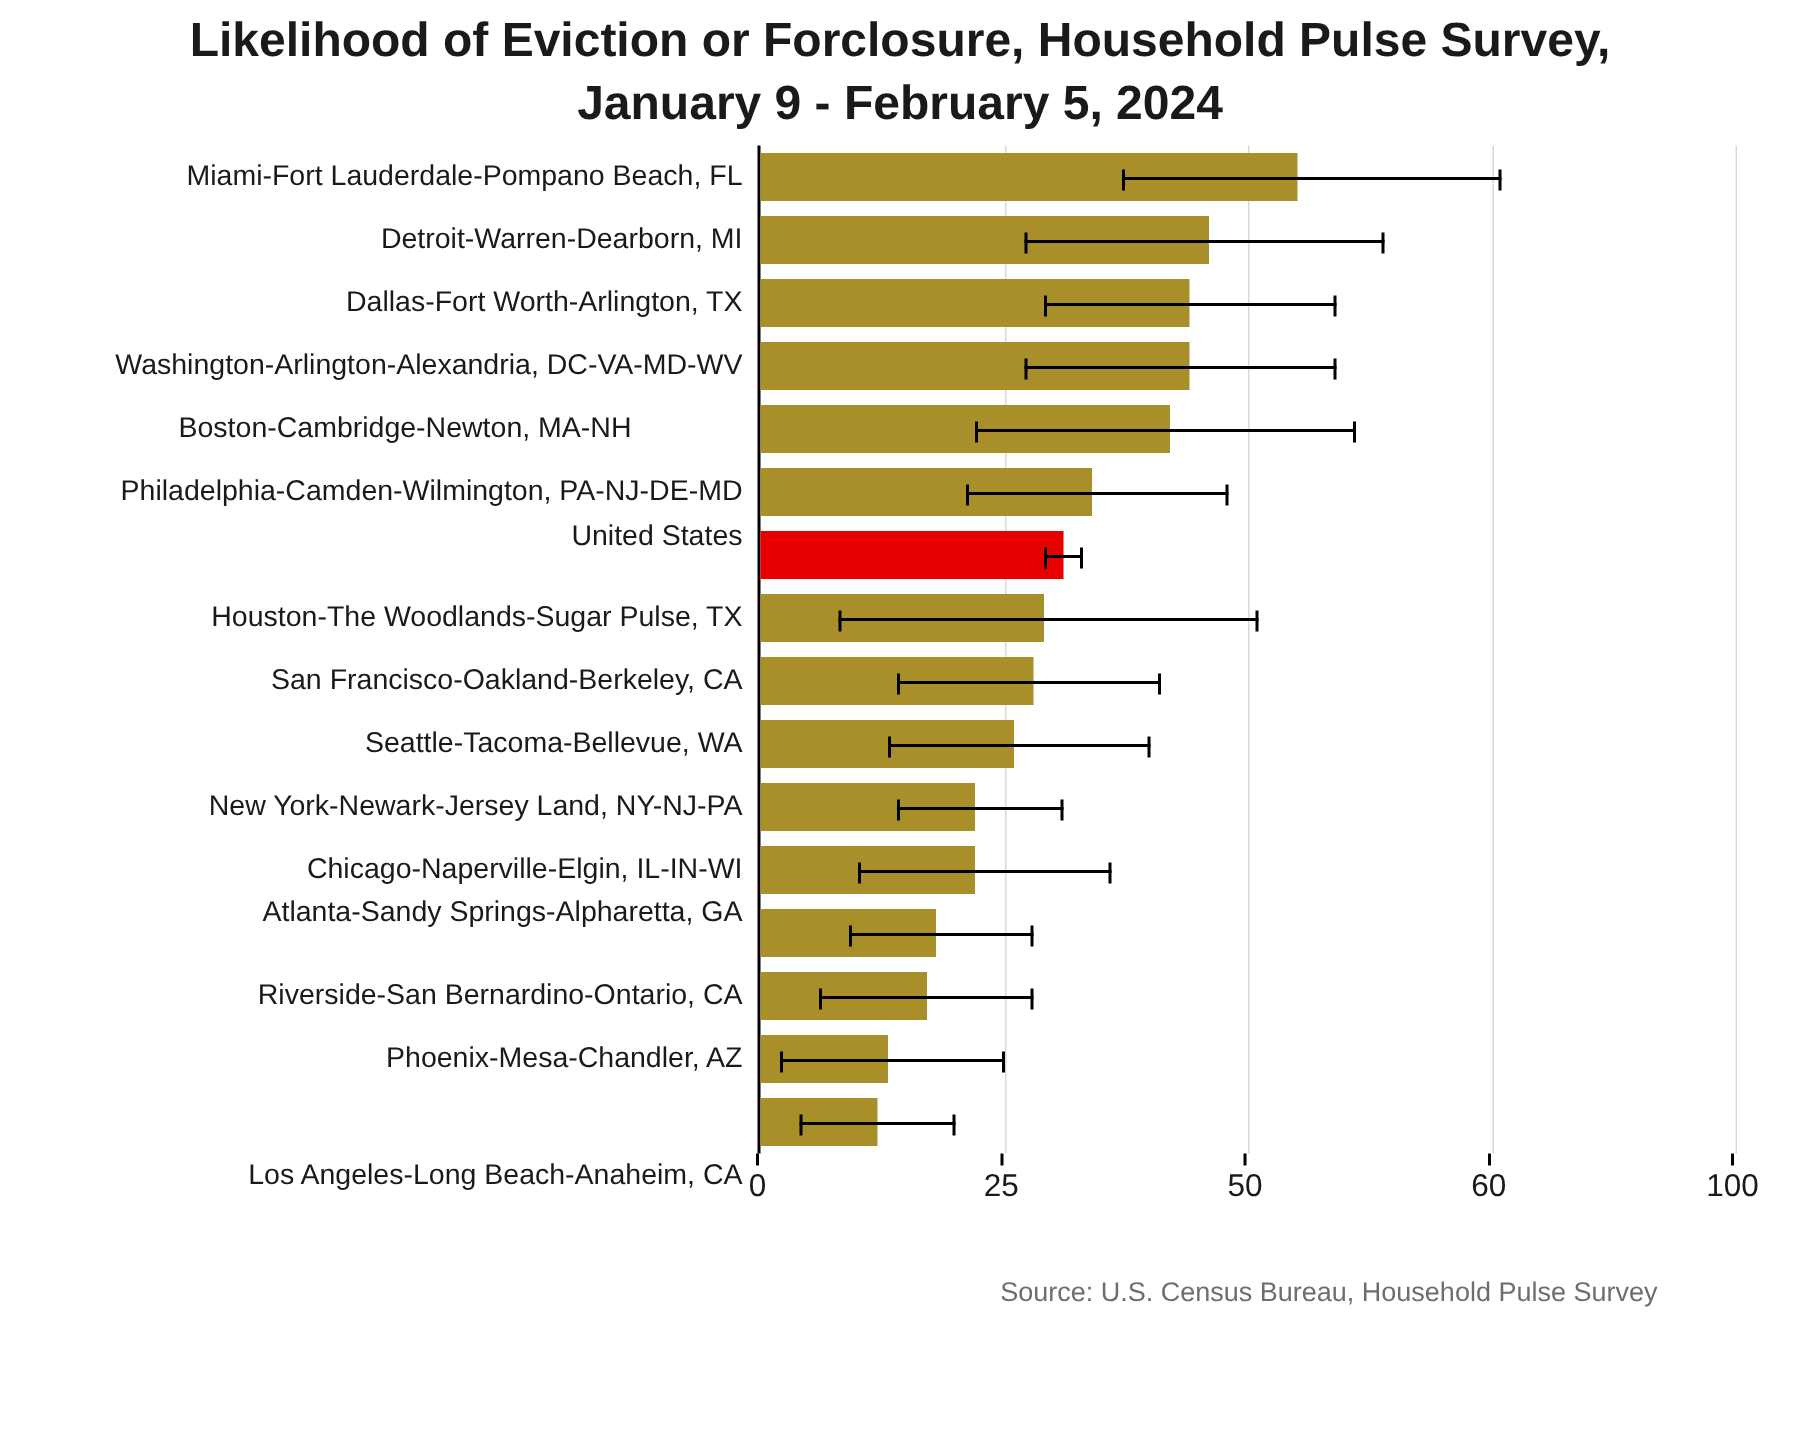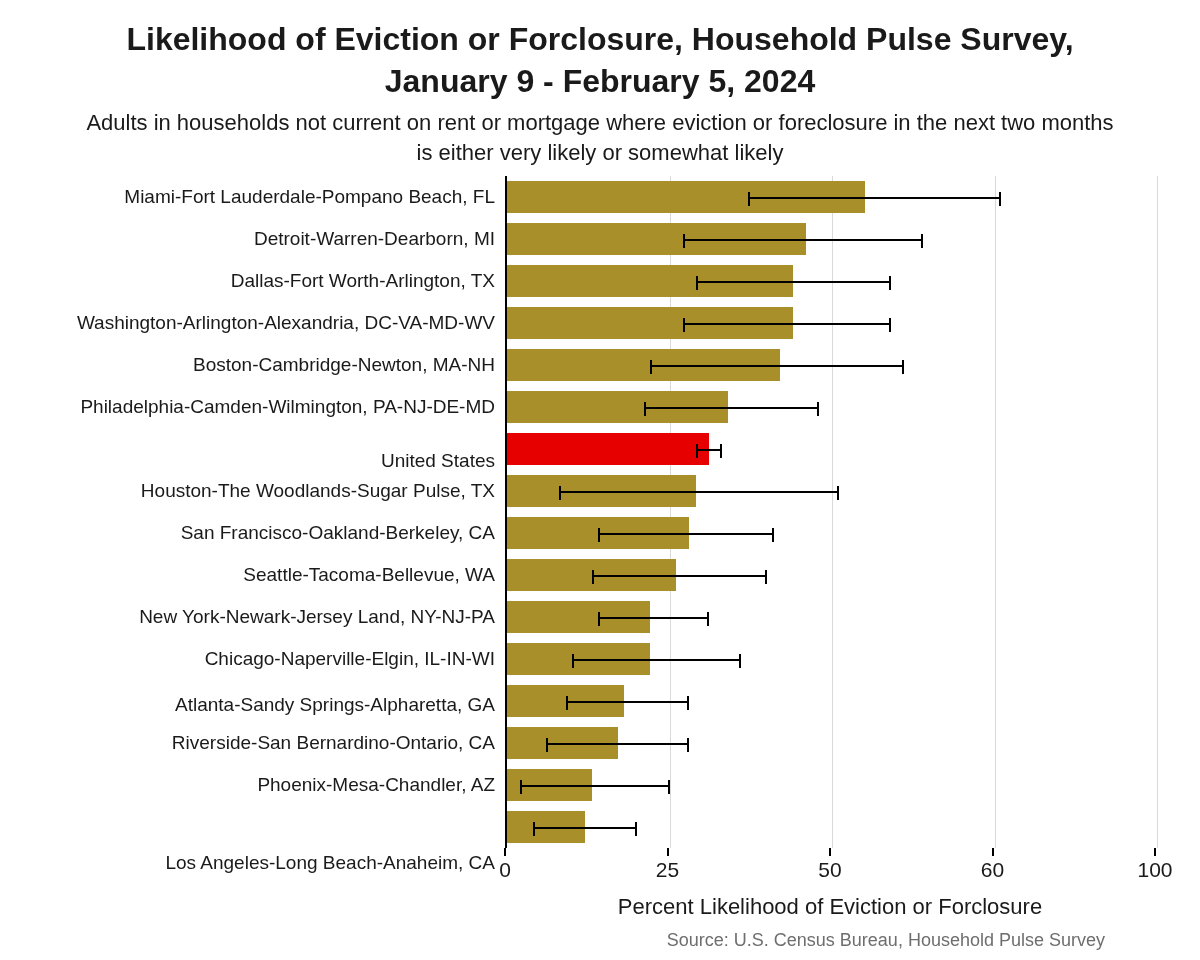--- a/index.html
+++ b/index.html
@@ -10,21 +10,21 @@
     color: #1a1a1a;
     width: 1200px;
     height: 960px;
     overflow: hidden;
   }
   .chart-wrap {
     width: 1200px;
     height: 960px;
     position: relative;
     box-sizing: border-box;
-    padding: 15px 40px 20px 40px;
+    padding: 2px 40px 20px 40px;
   }
   .title {
     text-align: center;
     font-size: 32px;
     font-weight: 700;
     line-height: 1.3;
     margin: 4px auto 2px auto;
     max-width: 1020px;
   }
   .subtitle {
@@ -151,38 +151,37 @@
     left:0; top:0;
     width: 650px;
     height: 672px;
   }
 </style>
 </head>
 <body>
 
 <div class="chart-wrap">
   <div class="title">Likelihood of Eviction or Forclosure, Household Pulse Survey, January 9 - February 5, 2024</div>
-  <div class="subtitle">Adults in households not current on rent or mortgage where eviction or foreclosure in the next two months is either very likely or somewhat likely</div>
 
   <div class="plot">
 
     <div id="rows-labels">
         <div class="cat-label" style="top: 0px; position: absolute; height: 42px; line-height: 42px;">Miami-Fort Lauderdale-Pompano Beach, FL</div>
         <div class="cat-label" style="top: 42px; position: absolute; height: 42px; line-height: 42px;">Detroit-Warren-Dearborn, MI</div>
         <div class="cat-label" style="top: 84px; position: absolute; height: 42px; line-height: 42px;">Dallas-Fort Worth-Arlington, TX</div>
         <div class="cat-label" style="top: 126px; position: absolute; height: 42px; line-height: 42px;">Washington-Arlington-Alexandria, DC-VA-MD-WV</div>
-        <div class="cat-label" style="top: 168px; position: absolute; height: 42px; line-height: 42px;">Boston-Cambridge-Newton, MA-NH</div>
+        <div class="cat-label" style="top: 168px; position: absolute; height: 42px; line-height: 42px; text-align: center;">Boston-Cambridge-Newton, MA-NH</div>
         <div class="cat-label" style="top: 210px; position: absolute; height: 42px; line-height: 42px;">Philadelphia-Camden-Wilmington, PA-NJ-DE-MD</div>
-        <div class="cat-label" style="top: 264px; position: absolute; height: 42px; line-height: 42px;">United States</div>
+        <div class="cat-label" style="top: 240px; position: absolute; height: 42px; line-height: 42px;">United States</div>
         <div class="cat-label" style="top: 294px; position: absolute; height: 42px; line-height: 42px;">Houston-The Woodlands-Sugar Pulse, TX</div>
         <div class="cat-label" style="top: 336px; position: absolute; height: 42px; line-height: 42px;">San Francisco-Oakland-Berkeley, CA</div>
         <div class="cat-label" style="top: 378px; position: absolute; height: 42px; line-height: 42px;">Seattle-Tacoma-Bellevue, WA</div>
         <div class="cat-label" style="top: 420px; position: absolute; height: 42px; line-height: 42px;">New York-Newark-Jersey Land, NY-NJ-PA</div>
         <div class="cat-label" style="top: 462px; position: absolute; height: 42px; line-height: 42px;">Chicago-Naperville-Elgin, IL-IN-WI</div>
-        <div class="cat-label" style="top: 508px; position: absolute; height: 42px; line-height: 42px;">Atlanta-Sandy Springs-Alpharetta, GA</div>
+        <div class="cat-label" style="top: 491px; position: absolute; height: 42px; line-height: 42px;">Atlanta-Sandy Springs-Alpharetta, GA</div>
         <div class="cat-label" style="top: 546px; position: absolute; height: 42px; line-height: 42px;">Riverside-San Bernardino-Ontario, CA</div>
         <div class="cat-label" style="top: 588px; position: absolute; height: 42px; line-height: 42px;">Phoenix-Mesa-Chandler, AZ</div>
         <div class="cat-label" style="top: 666px; position: absolute; height: 42px; line-height: 42px;">Los Angeles-Long Beach-Anaheim, CA</div>
       </div>
 
     <div class="plot-inner">
 
       <div id="gridlines">
           <div class="grid-v" style="left: 162.5px;"></div>
           <div class="grid-v" style="left: 325px;"></div>
@@ -273,16 +272,15 @@
         </div>
         <div class="tick" style="left: 487.5px;">
           <div class="mark"></div>
           <div class="lab">60</div>
         </div>
         <div class="tick" style="left: 650px;">
           <div class="mark"></div>
           <div class="lab">100</div>
         </div>
       </div>
-    <div class="xlabel">Percent Likelihood of Eviction or Forclosure</div>
     <div class="source">Source: U.S. Census Bureau, Household Pulse Survey</div>
   </div>
 </div>
 
 </body></html>

